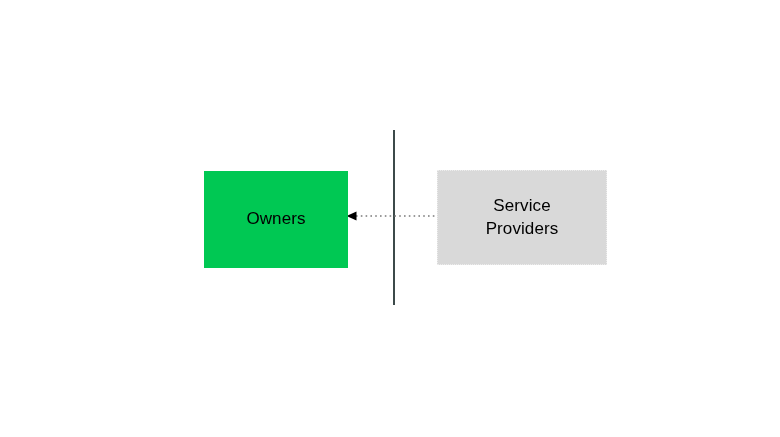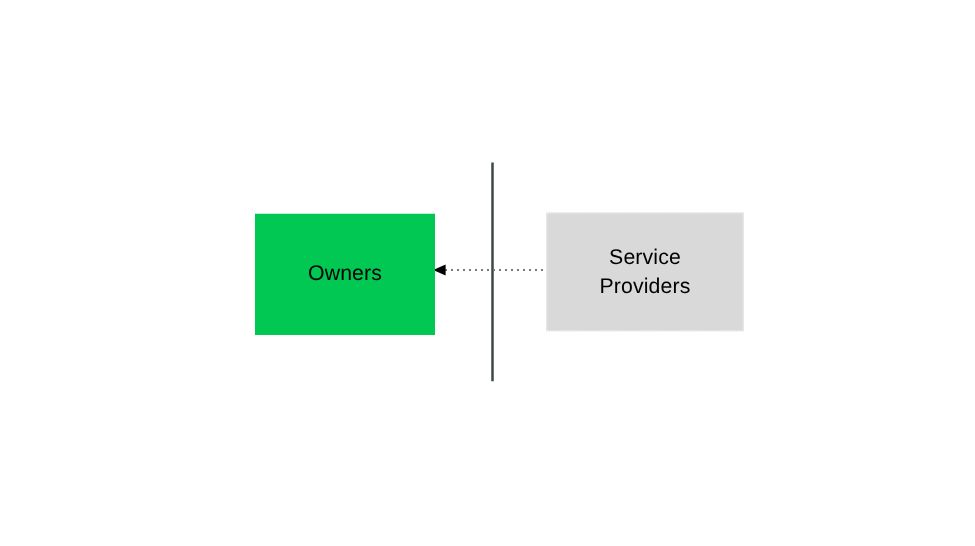--- a/index.html
+++ b/index.html
@@ -35,21 +35,21 @@
     left: 204px;
     top: 171px;
     width: 144px;
     height: 97px;
     background: #00C853;
     border: 1px solid rgba(255,255,255,0.0);
   }
   #node-service-providers {
     left: 437px;
     top: 170px;
-    width: 158px;
+    width: 170px;
     height: 95px;
     background: #D9D9D9;
     border: 1px dotted #EDEDED;
   }
   .node-label {
     display: block;
     white-space: pre-line;
     pointer-events: none;
   }
   

